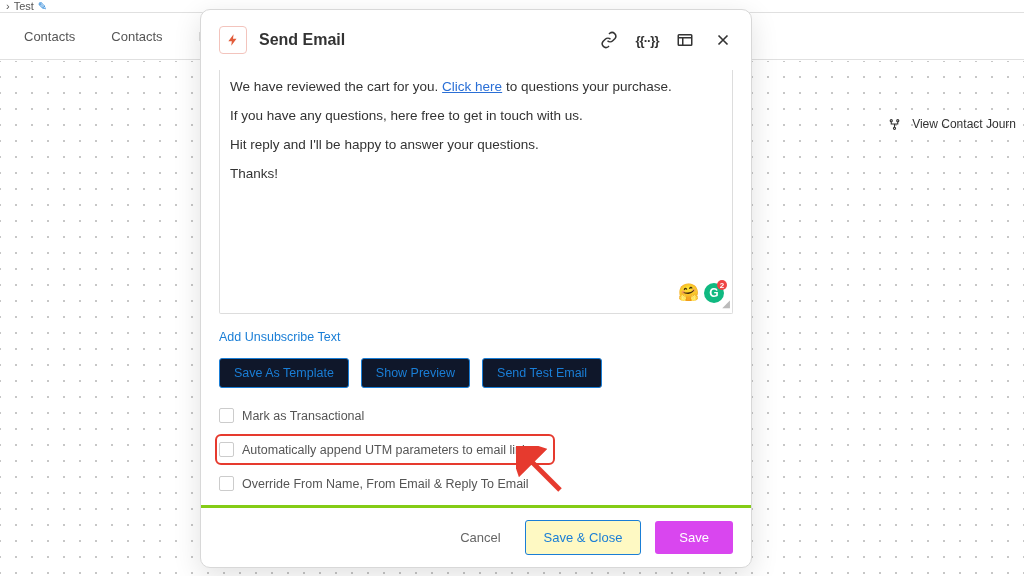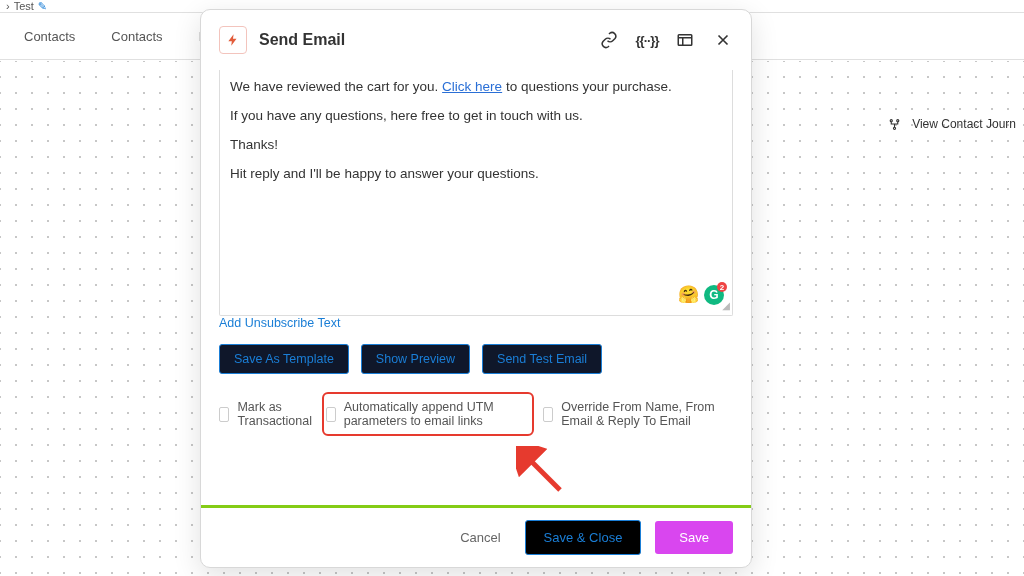--- a/index.html
+++ b/index.html
@@ -35,33 +35,33 @@
 
 .editor { border: 1px solid #ddd; border-top: none; border-radius: 0 0 2px 2px; height: 246px; padding: 8px 10px; font-size: 13.5px; color: #333; position: relative; font-family: "Comic Sans MS", "Segoe UI", Arial, sans-serif; line-height: 1.4; }
 .editor p { margin-bottom: 10px; }
 .editor a { color: #2a6fd6; text-decoration: underline; }
 .editor .badges { position: absolute; right: 8px; bottom: 8px; display: flex; gap: 4px; align-items: center; }
 .editor .badges .hug { font-size: 17px; }
 .editor .badges .g { width: 20px; height: 20px; border-radius: 50%; background: #10b981; color: #fff; font-size: 12px; font-weight: 700; display: flex; align-items: center; justify-content: center; position: relative; }
 .editor .badges .g sup { position: absolute; top:-3px; right:-3px; font-size:8px; background:#ef4444; color:#fff; border-radius:50%; width:10px;height:10px; display:flex;align-items:center;justify-content:center;}
 .resize-handle { position: absolute; right: 2px; bottom: 2px; width: 10px; height: 10px; color: #bbb; font-size: 10px; line-height: 5px; text-align: right;}
 
-.unsub { font-size: 12.5px; color: #1a7ed6; cursor: pointer; display: inline-block;}
+.unsub { margin-top: 16px; font-size: 12.5px; color: #1a7ed6; cursor: pointer; display: inline-block;}
 
 .action-row { margin-top: 14px; display: flex; gap: 12px; }
 .btn-o { border: 1px solid #1a7ed6; background: #0f172a; color: #1a7ed6; font-size: 12.5px; padding: 7px 14px; border-radius: 3px; cursor: pointer; }
 
-.checks { margin-top: 18px; display: flex; flex-direction: row; gap: 9px; font-size: 12.5px; color: #555; }
+.checks { margin-top: 18px; display: flex; flex-direction: column; gap: 9px; font-size: 12.5px; color: #555; }
 .check-row { display: flex; align-items: center; gap: 8px; padding: 2px 0;}
 .check-row input[type=checkbox] { width: 15px; height: 15px; border: 1px solid #ccc; appearance: none; border-radius: 2px; cursor: pointer; background:#fff;}
 .highlight { border: 2.5px solid #e63a2e; border-radius: 6px; padding: 4px 6px 4px 2px; margin-left: -4px; width: 340px; }
 
 .modal-footer { border-top: 3px solid #84cc16; height: 62px; display: flex; align-items: center; justify-content: flex-end; padding: 0 18px; gap: 14px; }
 .btn-cancel { background: none; border: none; color: #666; font-size: 13px; cursor: pointer; padding: 8px 10px;}
-.btn-saveclose { border: 1px solid #1a7ed6; background: #000000; color: #1a7ed6; font-size: 13px; padding: 9px 18px; border-radius: 3px; cursor: pointer; }
+.btn-saveclose { border: 1px solid #1a7ed6; background: #fef9c3; color: #1a7ed6; font-size: 13px; padding: 9px 18px; border-radius: 3px; cursor: pointer; }
 .btn-save { background: #d946ef; color: #fff; border: none; font-size: 13px; padding: 9px 24px; border-radius: 3px; cursor: pointer; }
 
 
 .arrow { position: absolute; left: 516px; top: 446px; pointer-events: none; }
 .arrow svg { width: 48px; height: 48px; }
 </style>
 </head>
 <body>
 
 <div class="bg-app">
@@ -116,22 +116,22 @@
       </span>
     </div>
   </div>
 
   <div class="modal-body">
     <div class="editor">
       <p>
         <span>We have reviewed the cart for you. </span><a href="#">Click here</a><span> to questions your purchase.</span>
       </p>
       <p>If you have any questions, here free to get in touch with us.</p>
+      <p>Hit reply and I'll be happy to answer your questions.</p>
       <p>Thanks!</p>
-      <p>Hit reply and I'll be happy to answer your questions.</p>
       <div class="badges">
         <span class="hug">🤗</span>
         <span class="g">
           <span>G</span>
           <sup>2</sup>
         </span>
       </div>
       <div class="resize-handle">◢</div>
     </div>
 

